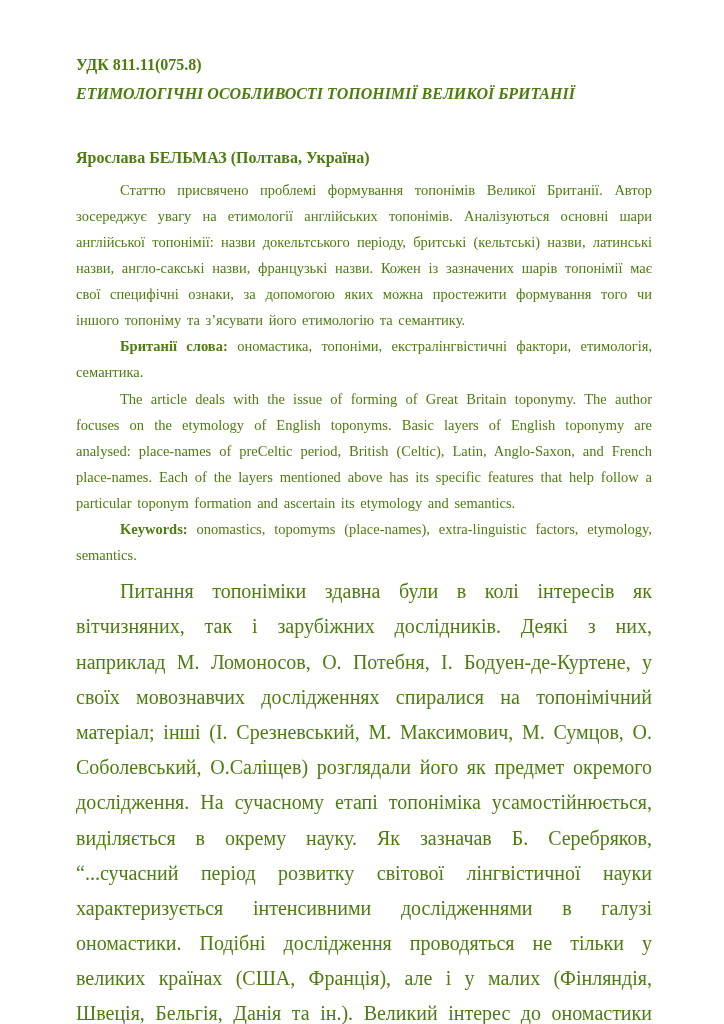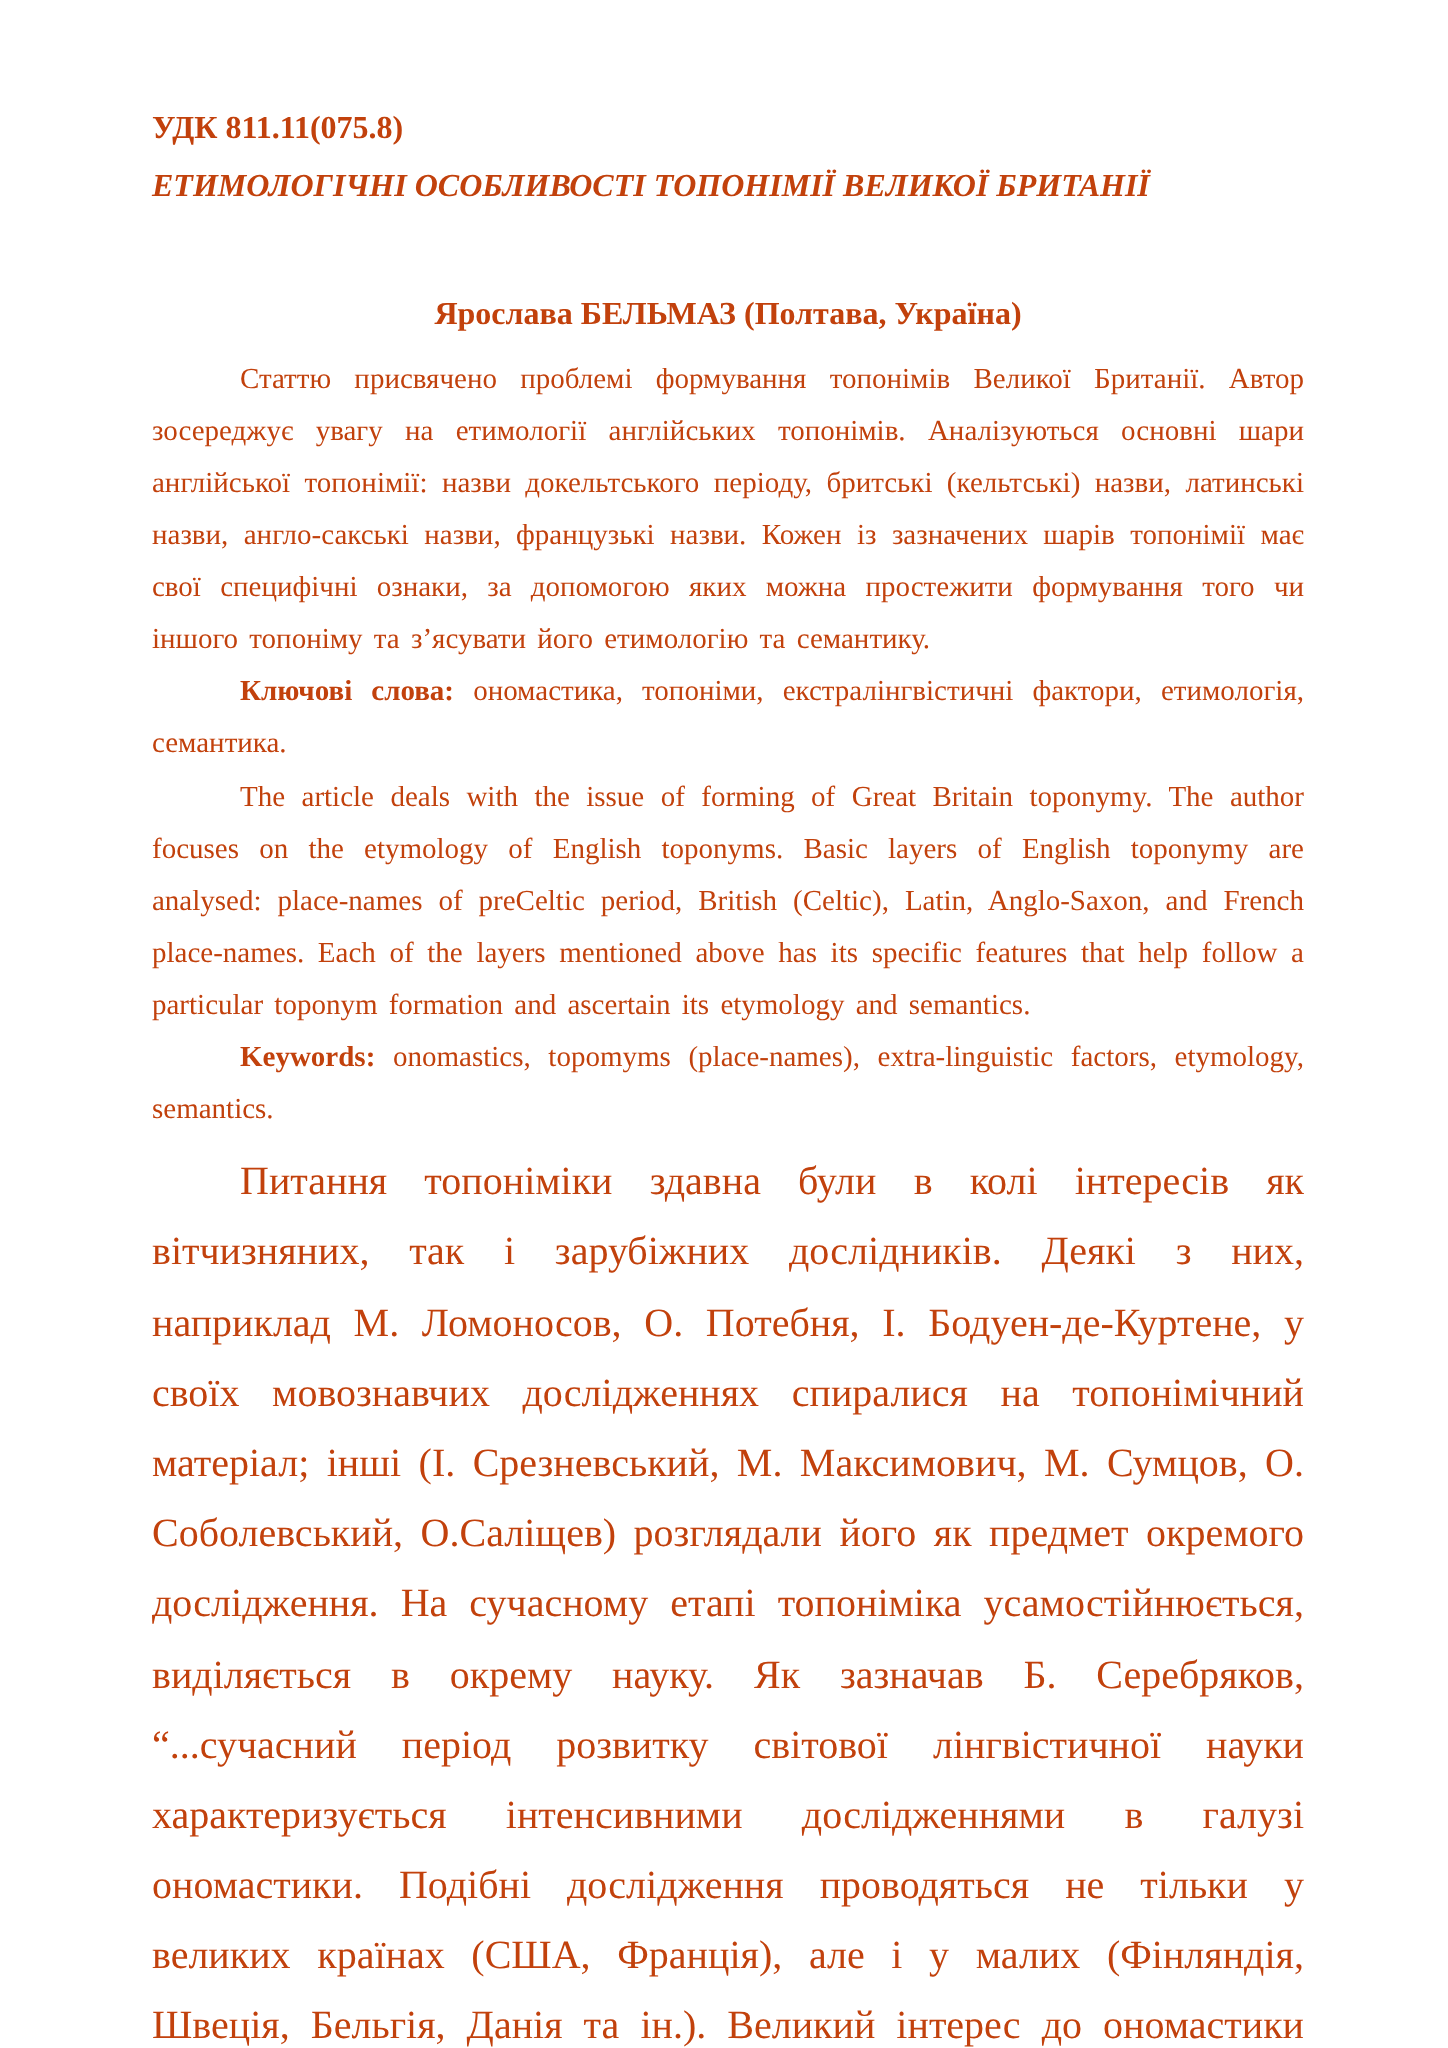--- a/index.html
+++ b/index.html
@@ -8,41 +8,40 @@
     background: #ffffff;
   }
   .page {
     position: relative;
     width: 724px;
     height: 1024px;
     box-sizing: border-box;
     background: #ffffff;
     padding: 56px 72px 0 76px;
     font-family: "Liberation Serif", "DejaVu Serif", serif;
-    color: #c2410c;
+    color: #4d7c0f;
     overflow: hidden;
   }
   .udc {
     font-size: 16px;
     font-weight: bold;
     margin: 0 0 10px 0;
     text-align: left;
   }
   .title {
     font-size: 16px;
     font-weight: bold;
     font-style: italic;
     text-align: left;
     margin: 0 0 44px 0;
     line-height: 1.3;
   }
   .author {
     font-size: 16px;
     font-weight: bold;
-    text-align: center;
     margin: 0 0 10px 0;
   }
   .abstract {
     font-size: 14.5px;
     text-align: justify;
     text-indent: 44px;
     line-height: 1.8;
     margin: 0;
     word-spacing: 2px;
   }
@@ -65,21 +64,21 @@
 
   <p class="udc">УДК 811.11(075.8)</p>
 
   <p class="title">ЕТИМОЛОГІЧНІ ОСОБЛИВОСТІ ТОПОНІМІЇ ВЕЛИКОЇ БРИТАНІЇ</p>
 
   <p class="author">Ярослава БЕЛЬМАЗ (Полтава, Україна)</p>
 
   <p class="abstract">Статтю присвячено проблемі формування топонімів Великої Британії. Автор зосереджує увагу на етимології англійських топонімів. Аналізуються основні шари англійської топонімії: назви докельтського періоду, бритські (кельтські) назви, латинські назви, англо-сакські назви, французькі назви. Кожен із зазначених шарів топонімії має свої специфічні ознаки, за допомогою яких можна простежити формування того чи іншого топоніму та з’ясувати його етимологію та семантику.</p>
 
   <p class="abstract">
-    <span class="kw-label">Ключові слова:</span><span> ономастика, топоніми, екстралінгвістичні фактори, етимологія, семантика.</span>
+    <span class="kw-label">Британії слова:</span><span> ономастика, топоніми, екстралінгвістичні фактори, етимологія, семантика.</span>
   </p>
 
   <p class="abstract">The article deals with the issue of forming of Great Britain toponymy. The author focuses on the etymology of English toponyms. Basic layers of English toponymy are analysed: place-names of preCeltic period, British (Celtic), Latin, Anglo-Saxon, and French place-names. Each of the layers mentioned above has its specific features that help follow a particular toponym formation and ascertain its etymology and semantics.</p>
 
   <p class="abstract">
     <span class="kw-label">Keywords:</span><span> onomastics, topomyms (place-names), extra-linguistic factors, etymology, semantics.</span>
   </p>
 
   <p class="body-par">Питання топоніміки здавна були в колі інтересів як вітчизняних, так і зарубіжних дослідників. Деякі з них, наприклад М. Ломоносов, О. Потебня, І. Бодуен-де-Куртене, у своїх мовознавчих дослідженнях спиралися на топонімічний матеріал; інші (І. Срезневський, М. Максимович, М. Сумцов, О. Соболевський, О.Саліщев) розглядали його як предмет окремого дослідження. На сучасному етапі топоніміка усамостійнюється, виділяється в окрему науку. Як зазначав Б. Серебряков, “...сучасний період розвитку світової лінгвістичної науки характеризується інтенсивними дослідженнями в галузі ономастики. Подібні дослідження проводяться не тільки у великих країнах (США, Франція), але і у малих (Фінляндія, Швеція, Бельгія, Данія та ін.). Великий інтерес до ономастики спостерігається у Польщі, Чехії, Словаччині та Болгарії” [10, с. 27].</p>
 

